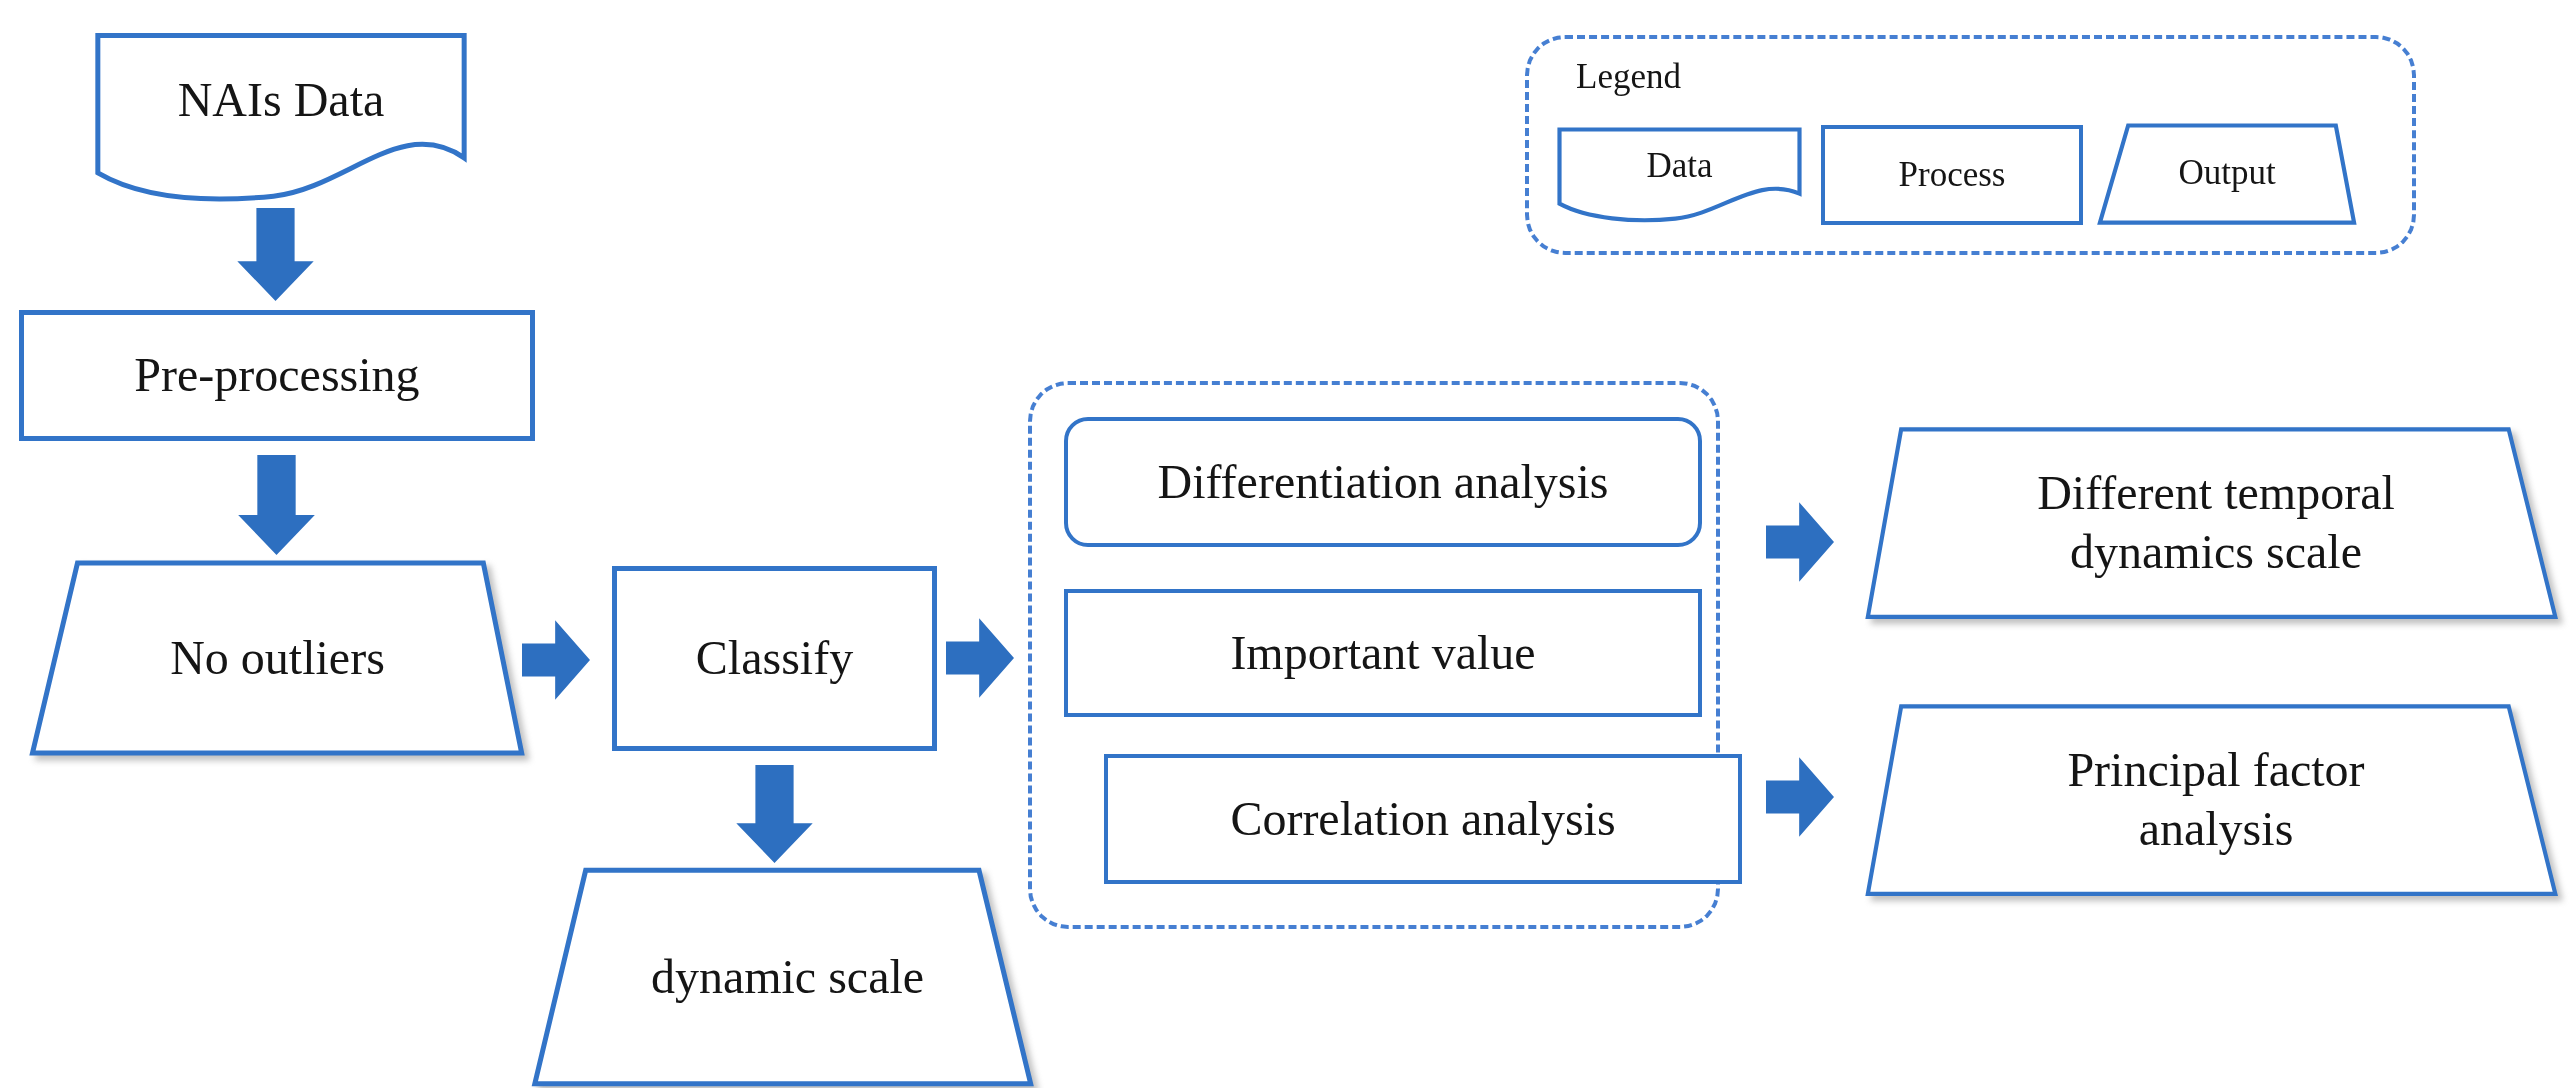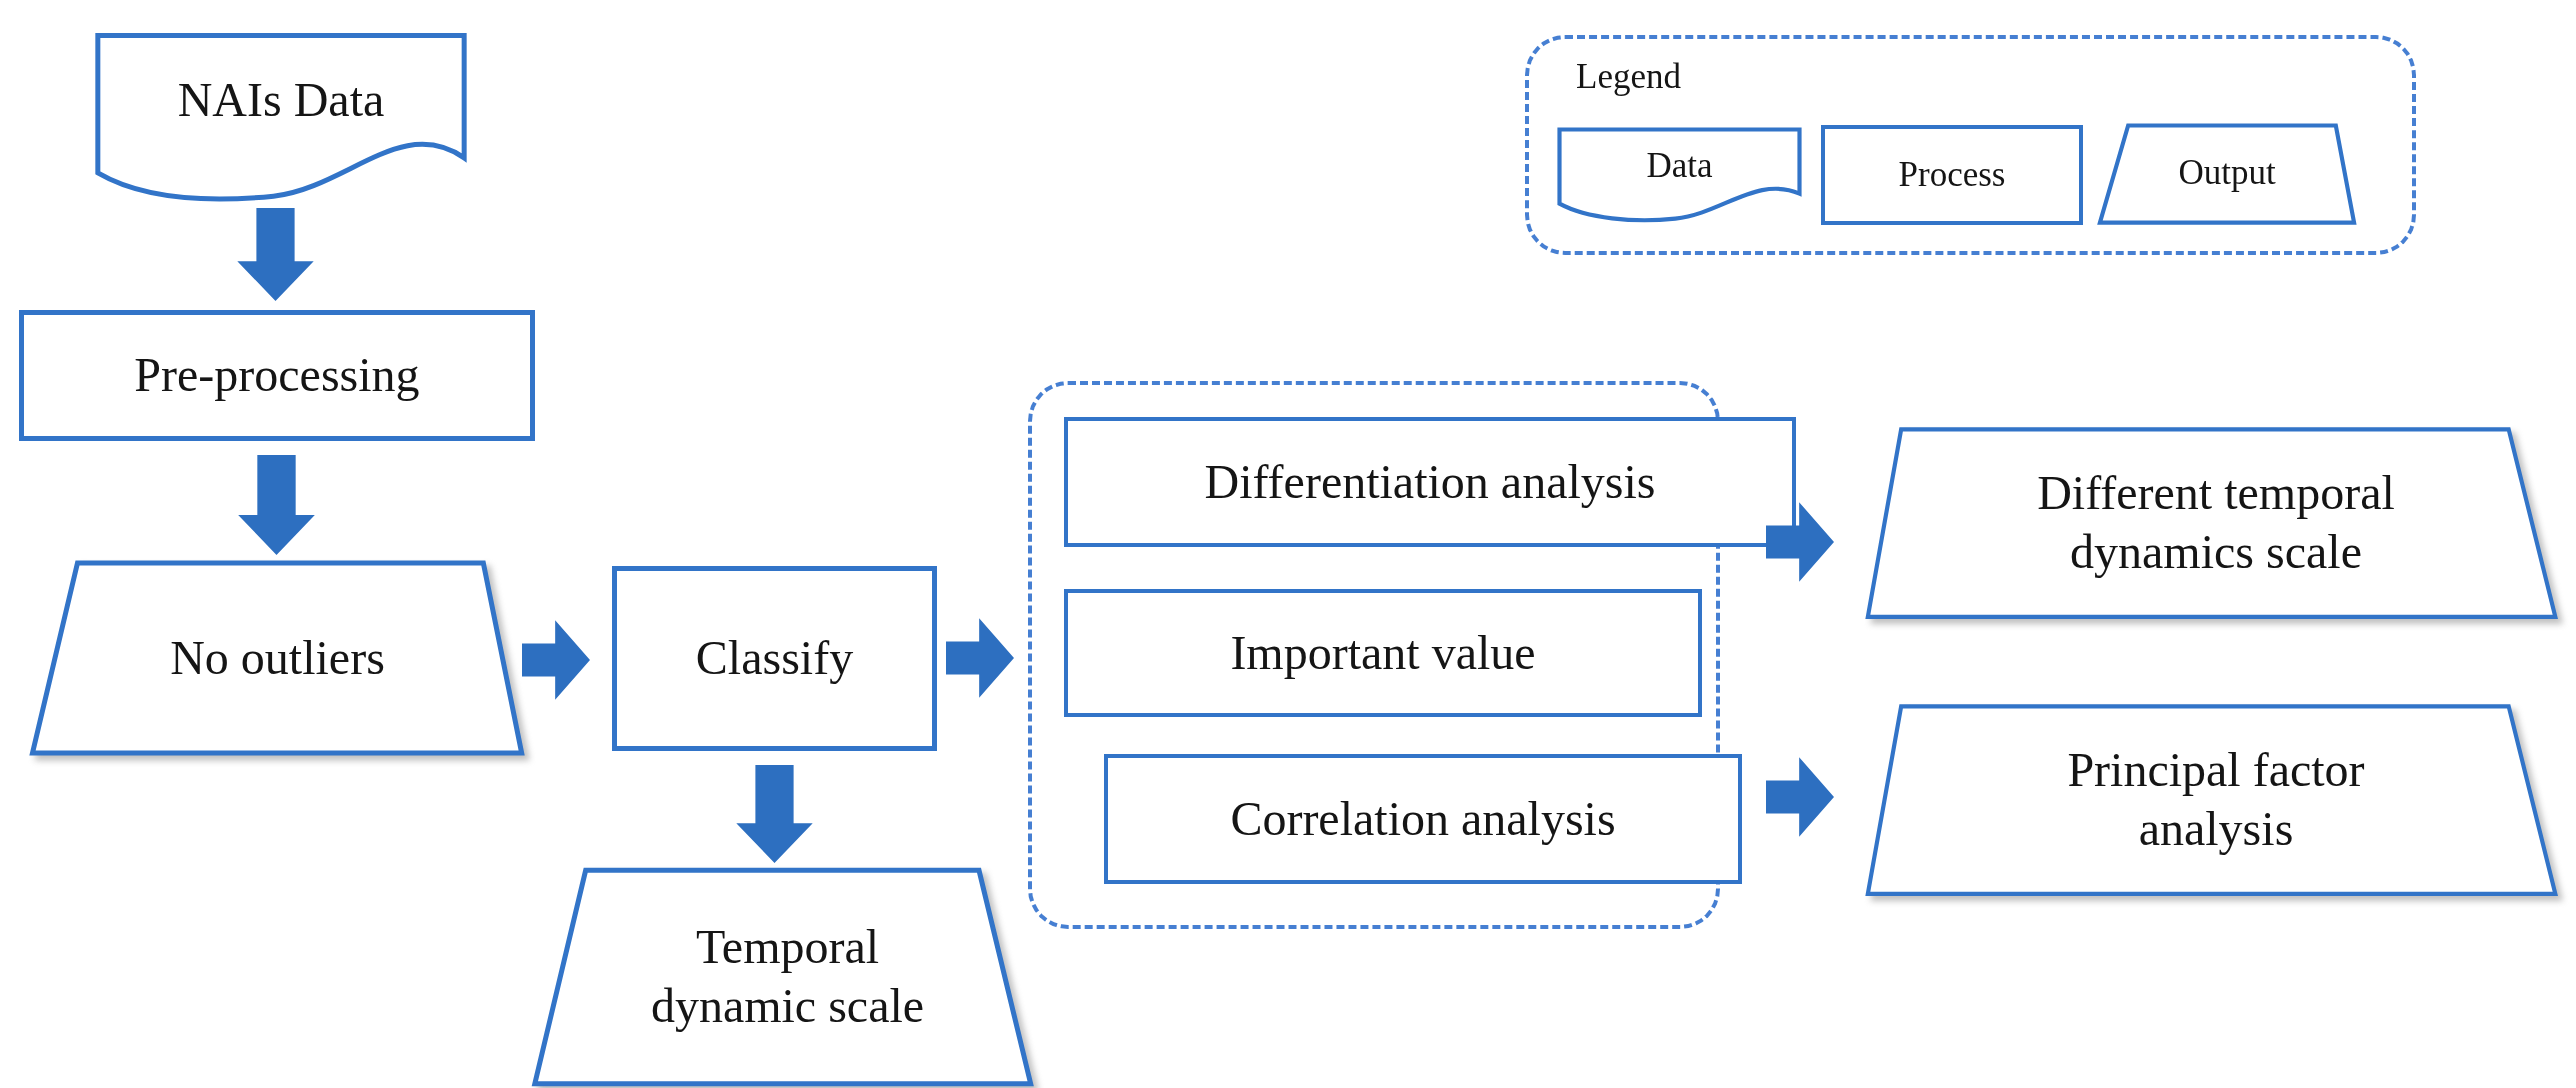--- a/index.html
+++ b/index.html
@@ -99,28 +99,27 @@
 
   <svg class="shape" style="left:736px;top:765px;" width="77" height="98" viewBox="0 0 92 118">
     <polygon class="arrow-fill" points="23,0 69,0 69,70 92,70 46,118 0,70 23,70"></polygon>
   </svg>
 
   <svg class="shape shadow" style="left:529px;top:866px;" width="510" height="222" viewBox="0 0 612 266">
     <polygon class="shape-fill sw6" points="68,5 540,5 602,261 7,261"></polygon>
   </svg>
   <div class="txt f-node" style="left:554px;top:871px;width:467px;height:212px;">
     <div>
-      <div>Temporal</div>
       <div>dynamic scale</div>
     </div>
   </div>
 
   <div class="dashed-box" style="left:1028px;top:381px;width:692px;height:548px;"></div>
 
-  <div class="rect-node b5 f-node" style="left:1064px;top:417px;width:732px;height:130px;">
+  <div class="rect-node b5 f-node" style="left:1064px;top:417px;width:638px;height:130px;border-radius:24px;">
     <span>Differentiation analysis</span>
   </div>
 
   <div class="rect-node b5 f-node" style="left:1064px;top:589px;width:638px;height:128px;">
     <span>Important value</span>
   </div>
 
   <div class="rect-node b5 f-node" style="left:1064px;top:754px;width:638px;height:130px;margin-left:40px;">
     <span>Correlation analysis</span>
   </div>

